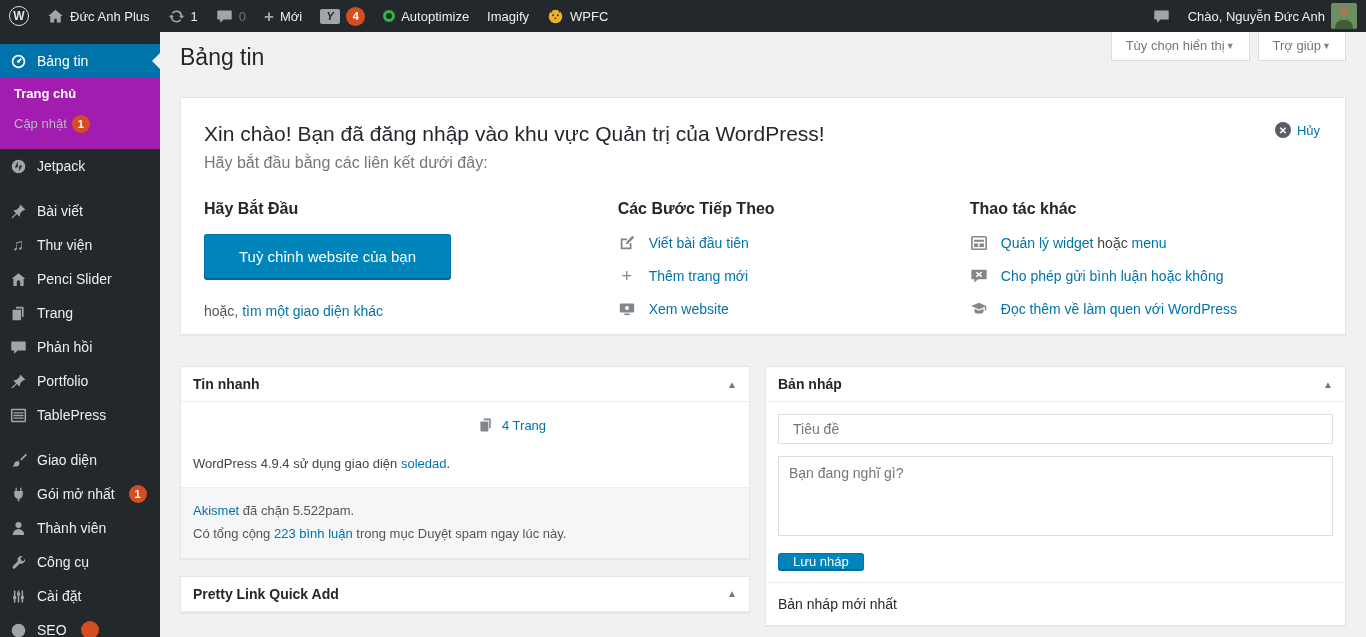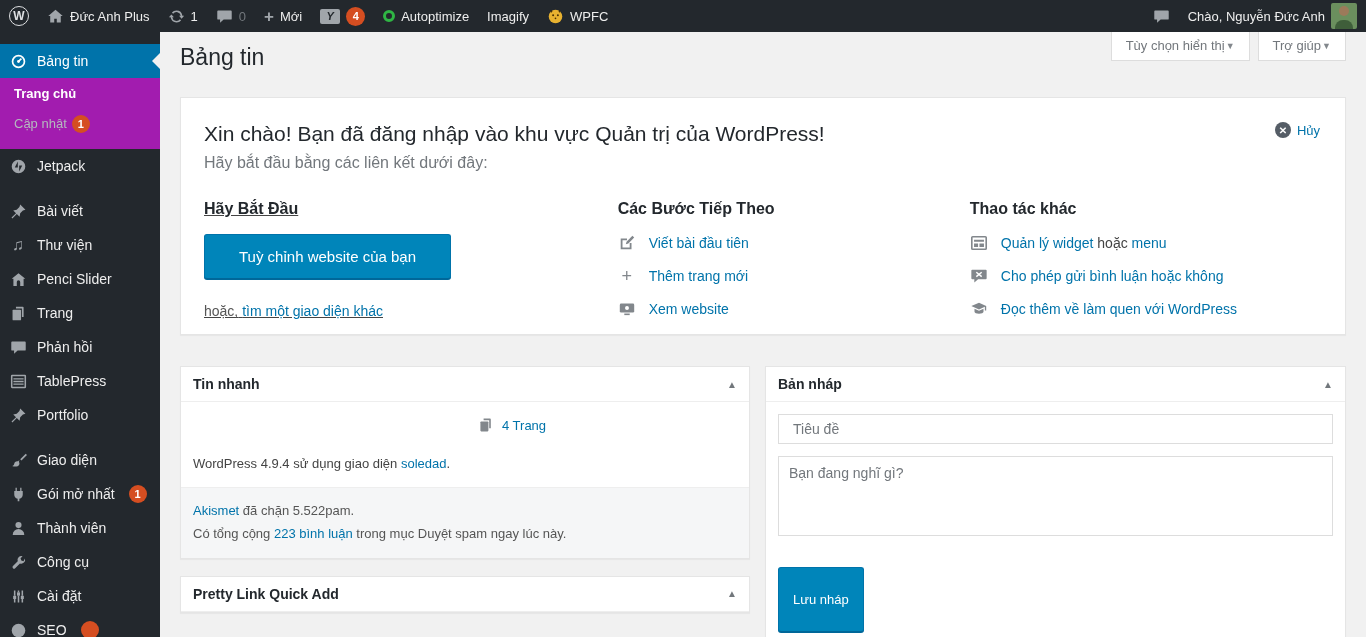--- a/index.html
+++ b/index.html
@@ -60,21 +60,21 @@
   
   .welcome{background:#fff;border:1px solid #e5e5e5;box-shadow:0 1px 1px rgba(0,0,0,.04);
     margin-top:25px;padding:22px 23px;position:relative;height:238px;}
   .welcome h2{font-size:21px;font-weight:400;color:#23282d;margin:0;line-height:1.3;}
   .welcome .about{font-size:16px;color:#72777c;margin:7px 0 0;}
   .dismiss{position:absolute;top:24px;right:25px;display:flex;align-items:center;gap:6px;font-size:13px;cursor:pointer;}
   .x-circle{width:16px;height:16px;border-radius:50%;background:#555d66;color:#fff;font-size:10px;
     display:flex;align-items:center;justify-content:center;font-weight:bold;}
   .w-cols{display:flex;margin-top:28px;}
   .w-col h3{font-size:16px;font-weight:bold;color:#23282d;margin:0 0 16px;}
-  .w-col.c1{flex:0 0 37%;text-decoration:underline;}
+  .w-col.c1{flex:0 0 37%;}
   .w-col.c2{flex:0 0 31.5%;}
   .w-col.c3{flex:0 0 31.5%;}
   .customize-btn{background:#0085ba;border:1px solid #0073aa;border-bottom-color:#006799;
     box-shadow:0 1px 0 #006799;border-radius:3px;color:#fff;font-size:15px;
     padding:13px 34px;cursor:pointer;font-family:inherit;}
   .or-line{margin-top:24px;font-size:14px;color:#555;}
   .w-item{display:flex;align-items:center;gap:13px;margin-bottom:15px;font-size:14px;}
   .w-item .wi{color:#82878c;display:flex;flex:none;}
   .w-item .wi svg{width:18px;height:18px;display:block;}
   .w-item .wi.glyph{font-size:18px;line-height:1;width:18px;justify-content:center;}
@@ -101,21 +101,21 @@
 
   
   .draft-body{padding:12px;}
   .draft-title-input{width:100%;border:1px solid #ddd;padding:6px 14px;font-size:14px;
     font-family:inherit;color:#15803d;height:30px;background:#fff;}
   .draft-title-input::placeholder,.draft-textarea::placeholder{color:#72777c;opacity:1;}
   .draft-textarea{width:100%;border:1px solid #ddd;padding:8px 10px;font-size:14px;
     font-family:inherit;color:#32373c;height:80px;resize:none;margin-top:12px;background:#fff;}
   .save-draft-btn{background:#0085ba;border:1px solid #0073aa;border-bottom-color:#006799;
     box-shadow:0 1px 0 #006799;border-radius:3px;color:#fff;font-size:13px;
-    padding:24px 14px;margin-top:28px;cursor:pointer;font-family:inherit;}
+    padding:0 14px;margin-top:14px;cursor:pointer;font-family:inherit;}
   .drafts-latest{border-top:1px solid #eee;padding:13px 12px;font-size:14px;color:#23282d;}
 </style>
 </head>
 <body>
 
 <div id="adminbar">
   <div class="ab-item">
     <span class="wplogo">W</span>
   </div>
   <div class="ab-item">
@@ -243,33 +243,33 @@
     <span class="mi">
         <svg viewBox="0 0 20 20" fill="currentColor" aria-hidden="true">
           <path d="M2.5 3h15a1 1 0 011 1v8.5a1 1 0 01-1 1H9l-4.2 3.8v-3.8H2.5a1 1 0 01-1-1V4a1 1 0 011-1z"></path>
         </svg>
       </span>
     <span>Phản hồi</span>
   </div>
   <div class="menu-item">
     <span class="mi">
         <svg viewBox="0 0 20 20" fill="currentColor" aria-hidden="true">
+          <path d="M12 1.8l6.2 6.2-3 .9-3.2 3.2-.7 4.1-3.3-3.3-5.2 5.3-1-1 5.3-5.2-3.3-3.3 4.1-.7 3.2-3.2z"></path>
+        </svg>
+      </span>
+    <span>Portfolio</span>
+  </div>
+  <div class="menu-item">
+    <span class="mi">
+        <svg viewBox="0 0 20 20" fill="currentColor" aria-hidden="true">
           <rect x="2" y="3" width="16" height="14" rx="0.5" fill="none" stroke="currentColor" stroke-width="1.8"></rect>
           <path d="M4 7h12M4 10h12M4 13h12" stroke="currentColor" stroke-width="1.5"></path>
         </svg>
       </span>
     <span>TablePress</span>
-  </div>
-  <div class="menu-item">
-    <span class="mi">
-        <svg viewBox="0 0 20 20" fill="currentColor" aria-hidden="true">
-          <path d="M12 1.8l6.2 6.2-3 .9-3.2 3.2-.7 4.1-3.3-3.3-5.2 5.3-1-1 5.3-5.2-3.3-3.3 4.1-.7 3.2-3.2z"></path>
-        </svg>
-      </span>
-    <span>Portfolio</span>
   </div>
   <div class="menu-sep"></div>
   <div class="menu-item">
     <span class="mi">
         <svg viewBox="0 0 20 20" fill="currentColor" aria-hidden="true">
           <path d="M12 8.5L18.5 2 20 3.5 13.5 10zM11 9.5L9.6 11c-2.7-.4-4.2.6-4.7 3-.3 1.4-1 2-2.4 2.4 3.3 1.6 7.4.7 8.4-1.8.4-1 .2-2-.4-2.8z"></path>
         </svg>
       </span>
     <span>Giao diện</span>
   </div>

